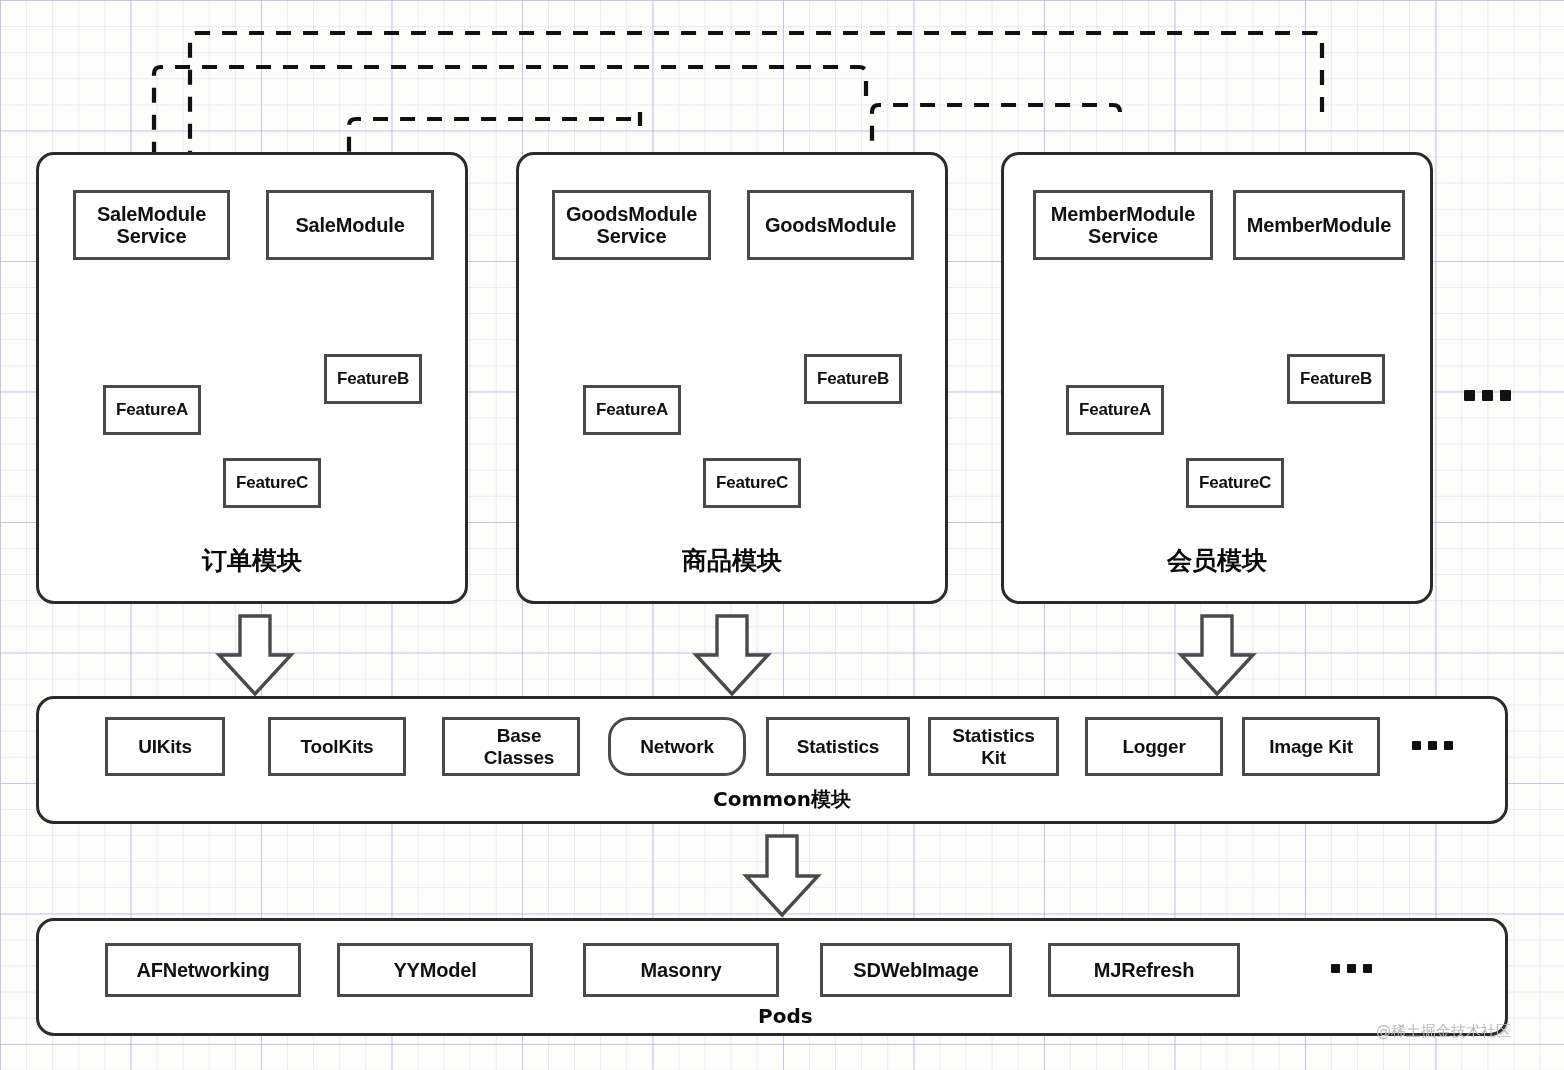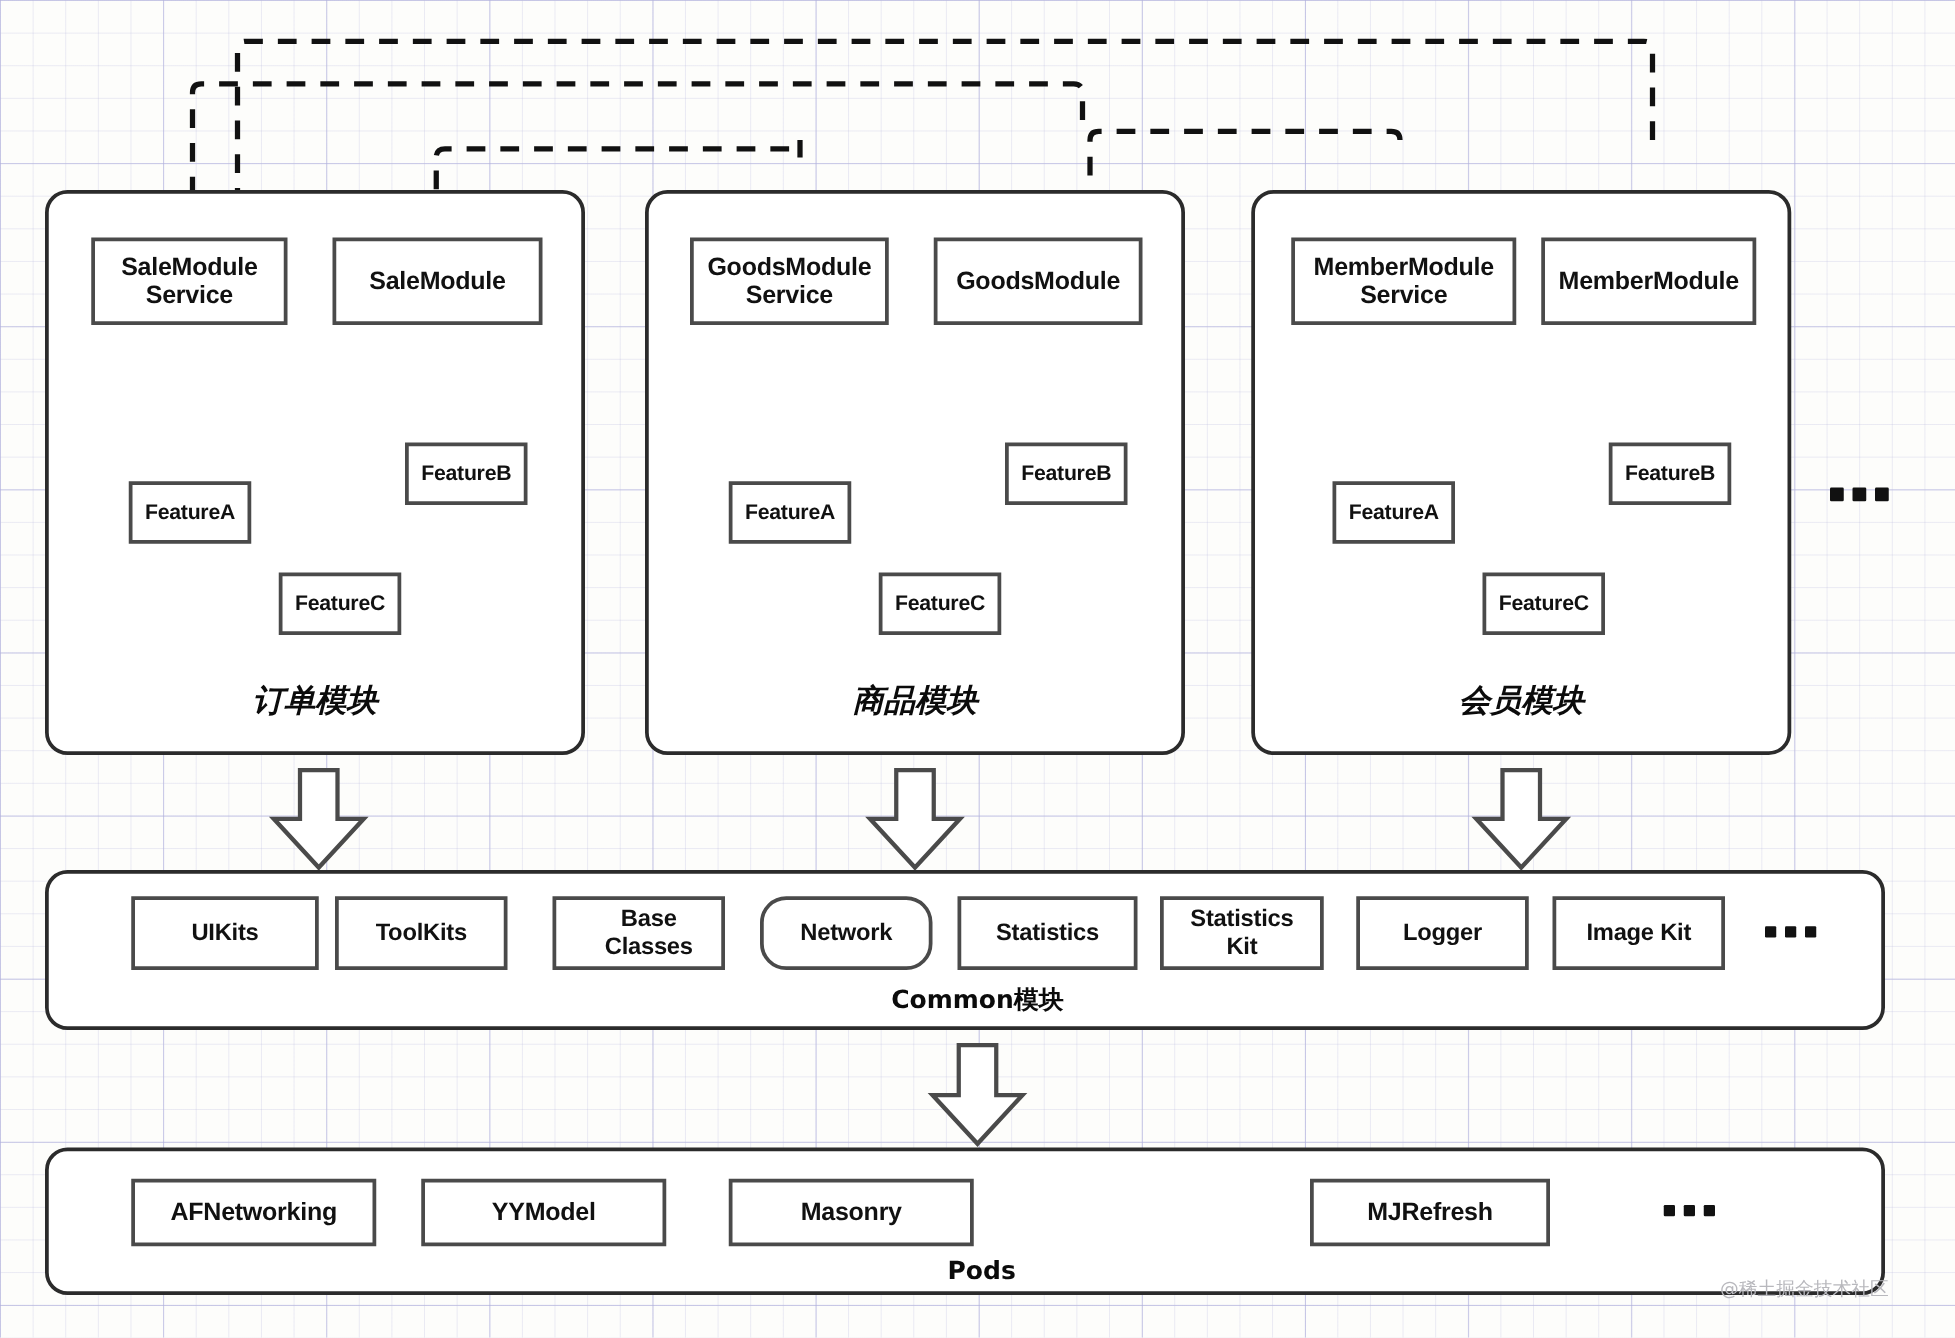--- a/index.html
+++ b/index.html
@@ -50,21 +50,20 @@
   }
   .node.big{font-size:20px;}
   .node.feat{font-size:17px;border-width:3px;}
   .node.lib{font-size:19px;}
   .node.pod{font-size:20px;text-align:center;}
   .mod-label{
     position:absolute;
     font-size:25px;font-weight:bold;color:#0b0b0b;
     text-align:center;white-space:nowrap;
     font-family:"DejaVu Sans","Liberation Sans",sans-serif;
-    font-style:italic;
   }
   .layer-label{
     position:absolute;
     font-size:20px;font-weight:bold;color:#0b0b0b;white-space:nowrap;
     font-family:"DejaVu Sans","Liberation Sans",sans-serif;
   }
   .ellipsis{
     position:absolute;
     display:flex;gap:7px;align-items:center;
   }
@@ -212,21 +211,21 @@
       <path d="M240,616 L270,616 L270,655 L291,655 L255,694 L219,655 L240,655 Z"></path>
       <path d="M717,616 L747,616 L747,655 L768,655 L732,694 L696,655 L717,655 Z"></path>
       <path d="M1202,616 L1232,616 L1232,655 L1253,655 L1217,694 L1181,655 L1202,655 Z"></path>
       <path d="M767,836 L797,836 L797,876 L818,876 L782,915 L746,876 L767,876 Z"></path>
     </g>
   </svg>
 
   <div class="layer-container" style="left:36px;top:696px;width:1472px;height:128px;">
   </div>
 
-  <div class="node lib" style="left:105px;top:717px;width:150px;height:59px;flex-direction:column;">
+  <div class="node lib" style="left:105px;top:717px;width:120px;height:59px;flex-direction:column;">
     <span>UIKits</span>
   </div>
   <div class="node lib" style="left:268px;top:717px;width:138px;height:59px;flex-direction:column;">
     <span>ToolKits</span>
   </div>
   <div class="node lib" style="left:442px;top:717px;width:138px;height:59px;flex-direction:column;padding-left:16px;">
     <span>Base</span>
     <span>Classes</span>
   </div>
   <div class="node lib" style="left:608px;top:717px;width:138px;height:59px;flex-direction:column;border-radius:21px;">
@@ -259,20 +258,23 @@
 
   <div class="node pod" style="left:105px;top:943px;width:196px;height:54px;">
     <span>AFNetworking</span>
   </div>
   <div class="node pod" style="left:337px;top:943px;width:196px;height:54px;">
     <span>YYModel</span>
   </div>
   <div class="node pod" style="left:583px;top:943px;width:196px;height:54px;">
     <span>Masonry</span>
   </div>
+  <div class="node pod" style="left:820px;top:943px;width:192px;height:54px;">
+    <span>SDWebImage</span>
+  </div>
   <div class="node pod" style="left:1048px;top:943px;width:192px;height:54px;">
     <span>MJRefresh</span>
   </div>
 
   <div class="ellipsis" style="left:1331px;top:964px;">
     <i></i>
       <i></i>
       <i></i>
   </div>
 

